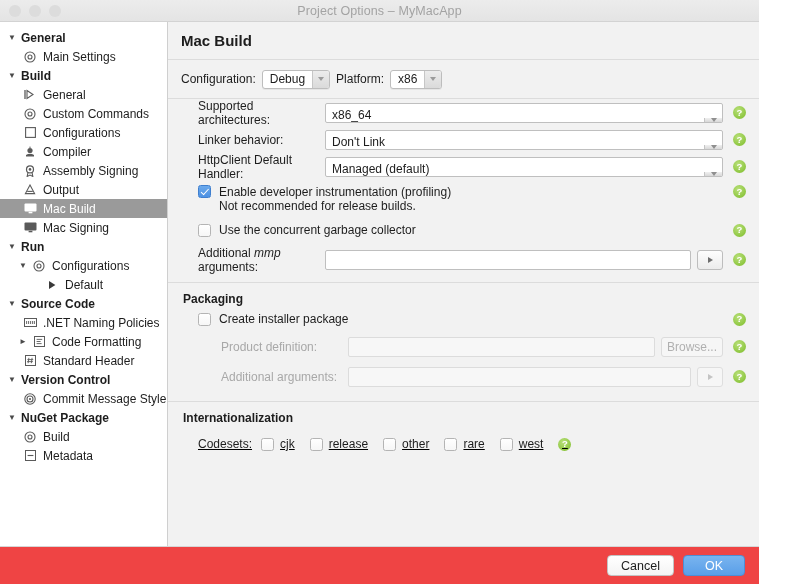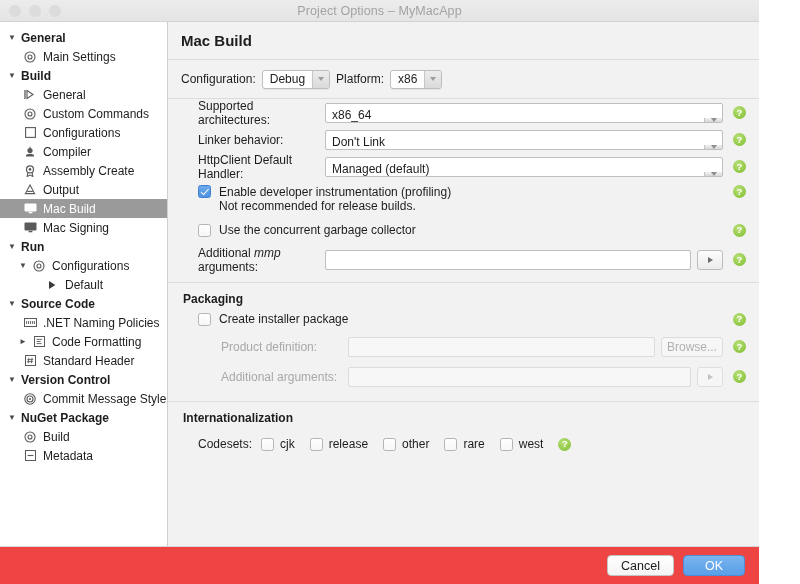--- a/index.html
+++ b/index.html
@@ -192,21 +192,21 @@
     border-color: #3f7fcf;
   }
   .cb.on::after {
     content: ""; width: 3px; height: 6.5px; margin-top: -2px;
     border: solid #ffffff; border-width: 0 1.8px 1.8px 0;
     transform: rotate(42deg);
   }
   .cb-lbl { font-size: 12px; color: #1d1d1d; margin-left: 8px; line-height: 14px; }
   .cb-sub { font-size: 12px; color: #1d1d1d; line-height: 15px; }
 
-  .codesets { display: flex; align-items: center; padding-left: 17px; height: 26px; }
+  .codesets { display: flex; align-items: center; padding-left: 17px; height: 26px; text-decoration: underline; }
   .codesets .cs-lbl { font-size: 12px; color: #1d1d1d; margin-right: 9px; }
   .cs-item { display: flex; align-items: center; margin-right: 15px; }
   .cs-item .cb-t { font-size: 12px; color: #1d1d1d; margin-left: 6px; }
 
   
   #footer {
     height: 38px; flex: 0 0 38px;
     background: #ef4444;
     border-top: 1px solid #d6d6d6;
     display: flex; align-items: center; justify-content: flex-end;
@@ -296,21 +296,21 @@
           <span>Compiler</span>
         </div>
         <div class="item">
           <span class="ic">
             <svg width="12" height="12" viewBox="0 0 12 12">
               <circle cx="6" cy="4.4" r="3.5" fill="none" stroke="#5a5a5a" stroke-width="1.2"></circle>
               <circle cx="6" cy="4.4" r="1.3" fill="#5a5a5a"></circle>
               <path d="M4 7.4 L3.2 11.4 L6 10 L8.8 11.4 L8 7.4" fill="none" stroke="#5a5a5a" stroke-width="1.1"></path>
             </svg>
           </span>
-          <span>Assembly Create</span>
+          <span>Assembly Signing</span>
         </div>
         <div class="item">
           <span class="ic">
             <svg width="12" height="11" viewBox="0 0 12 11">
               <path d="M6 1 L10.6 9.6 L1.4 9.6 Z" fill="none" stroke="#5a5a5a" stroke-width="1.1"></path>
               <path d="M3.2 7.4 L8.8 7.4" stroke="#5a5a5a" stroke-width="1.1"></path>
             </svg>
           </span>
           <span>Output</span>
         </div>

